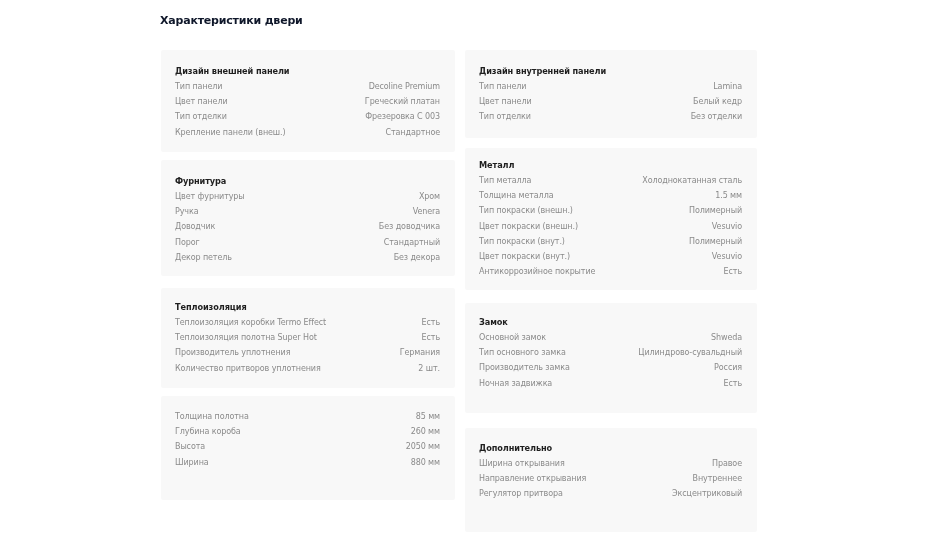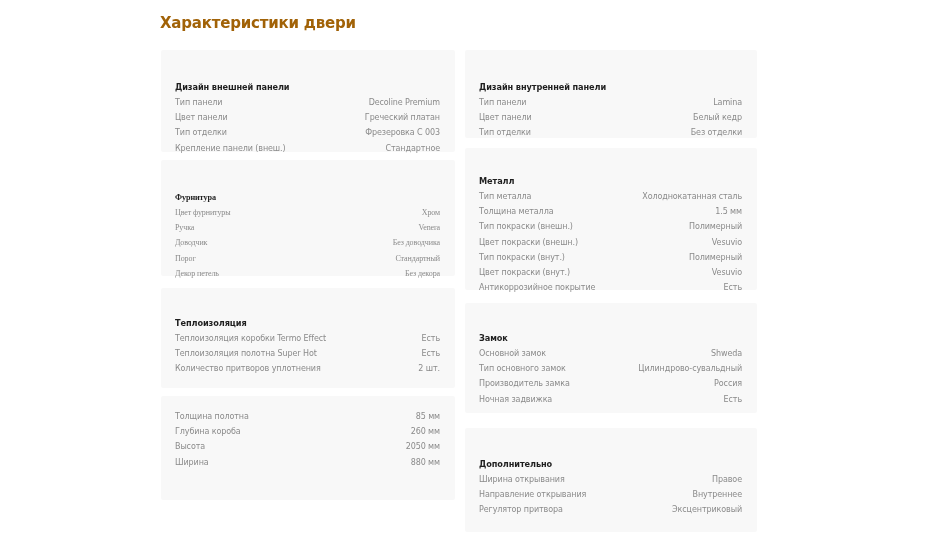--- a/index.html
+++ b/index.html
@@ -2,30 +2,29 @@
 <html><head>
 <meta charset="utf-8">
 <style>
   html, body { margin: 0; padding: 0; }
   body {
     width: 933px; height: 560px; background: #ffffff; position: relative; overflow: hidden;
     font-family: "DejaVu Sans", "Liberation Sans", sans-serif;
   }
   .page-title {
     position: absolute; left: 160px; top: 14px;
-    font-size: 15px; font-weight: bold; color: #a16207; letter-spacing: -0.2px;
+    font-size: 11px; font-weight: bold; color: #0f172a; letter-spacing: -0.2px;
   }
   .card {
     position: absolute; background: #f8f8f8; border-radius: 2px;
     box-sizing: border-box; padding: 0 15px 0 14px;
   }
   .card-title {
     font-size: 8.2px; font-weight: bold; color: #1f1f1f; height: 15px; line-height: 15px;
     letter-spacing: -0.1px;
-    margin-top: 16px;
   }
   .row {
     display: flex; justify-content: space-between; align-items: center;
     height: 15.2px; font-size: 8px; color: #8a8a8a; letter-spacing: -0.1px;
   }
   .row .label { white-space: nowrap; text-align: right; }
   .row .value { white-space: nowrap; text-align: right; }
 </style>
 </head>
 <body>
@@ -45,21 +44,21 @@
   <div class="row">
       <span class="label">Тип отделки</span>
       <span class="value">Фрезеровка С 003</span>
     </div>
   <div class="row">
       <span class="label">Крепление панели (внеш.)</span>
       <span class="value">Стандартное</span>
     </div>
 </section>
 
-<section class="card" style="left:161px;top:160px;width:294px;height:116px;padding-top:14px;font-family:Liberation Serif, serif;">
+<section class="card" style="left:161px;top:160px;width:294px;height:116px;padding-top:14px;">
   <div class="card-title">Фурнитура</div>
   <div class="row">
       <span class="label">Цвет фурнитуры</span>
       <span class="value">Хром</span>
     </div>
   <div class="row">
       <span class="label">Ручка</span>
       <span class="value">Venera</span>
     </div>
   <div class="row">
@@ -80,20 +79,24 @@
   <div class="card-title">Теплоизоляция</div>
   <div class="row">
       <span class="label">Теплоизоляция коробки Termo Effect</span>
       <span class="value">Есть</span>
     </div>
   <div class="row">
       <span class="label">Теплоизоляция полотна Super Hot</span>
       <span class="value">Есть</span>
     </div>
   <div class="row">
+      <span class="label">Производитель уплотнения</span>
+      <span class="value">Германия</span>
+    </div>
+  <div class="row">
       <span class="label">Количество притворов уплотнения</span>
       <span class="value">2 шт.</span>
     </div>
 </section>
 
 <section class="card" style="left:161px;top:396px;width:294px;height:104px;padding-top:13px;">
   <div class="row">
       <span class="label">Толщина полотна</span>
       <span class="value">85 мм</span>
     </div>
@@ -159,21 +162,21 @@
     </div>
 </section>
 
 <section class="card" style="left:465px;top:303px;width:292px;height:110px;padding-top:12px;">
   <div class="card-title">Замок</div>
   <div class="row">
       <span class="label">Основной замок</span>
       <span class="value">Shweda</span>
     </div>
   <div class="row">
-      <span class="label">Тип основного замок</span>
+      <span class="label">Тип основного замка</span>
       <span class="value">Цилиндрово-сувальдный</span>
     </div>
   <div class="row">
       <span class="label">Производитель замка</span>
       <span class="value">Россия</span>
     </div>
   <div class="row">
       <span class="label">Ночная задвижка</span>
       <span class="value">Есть</span>
     </div>

